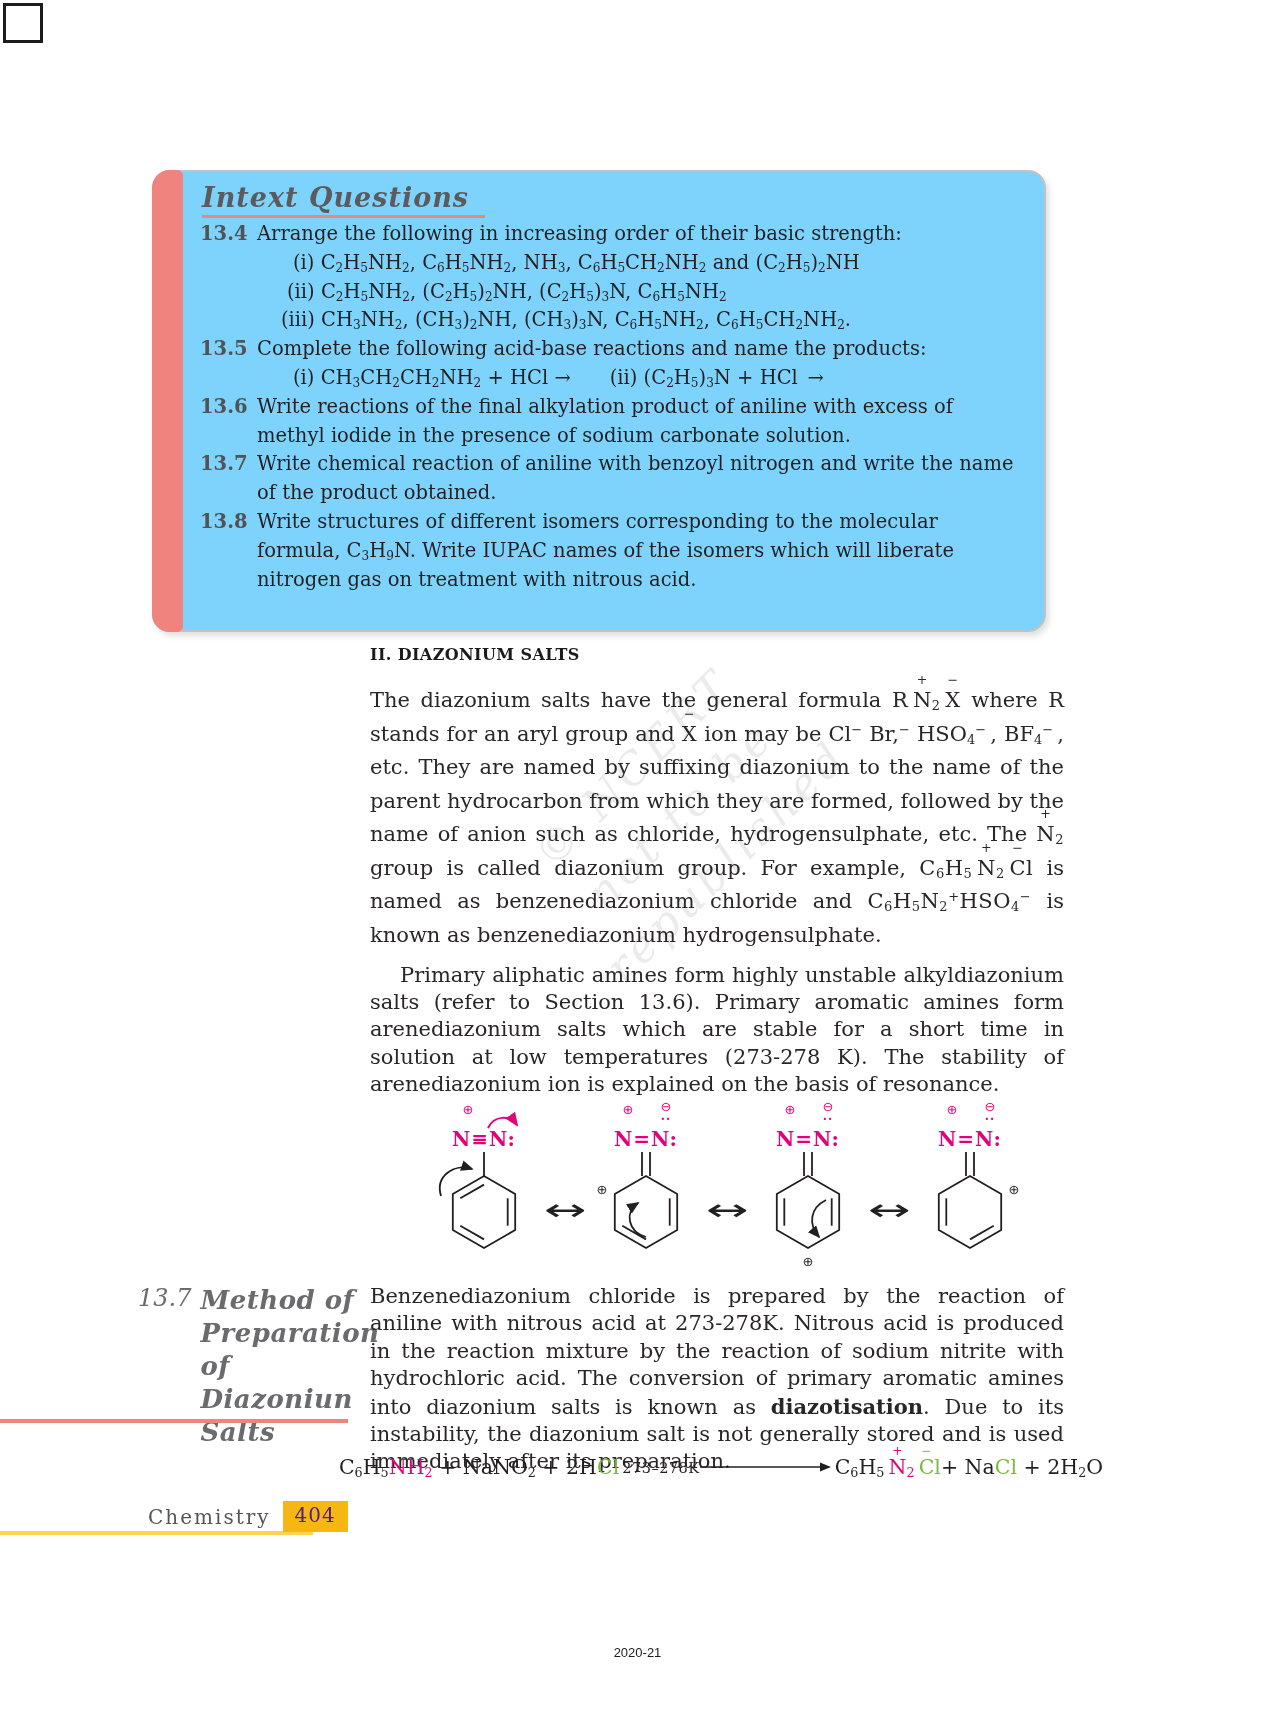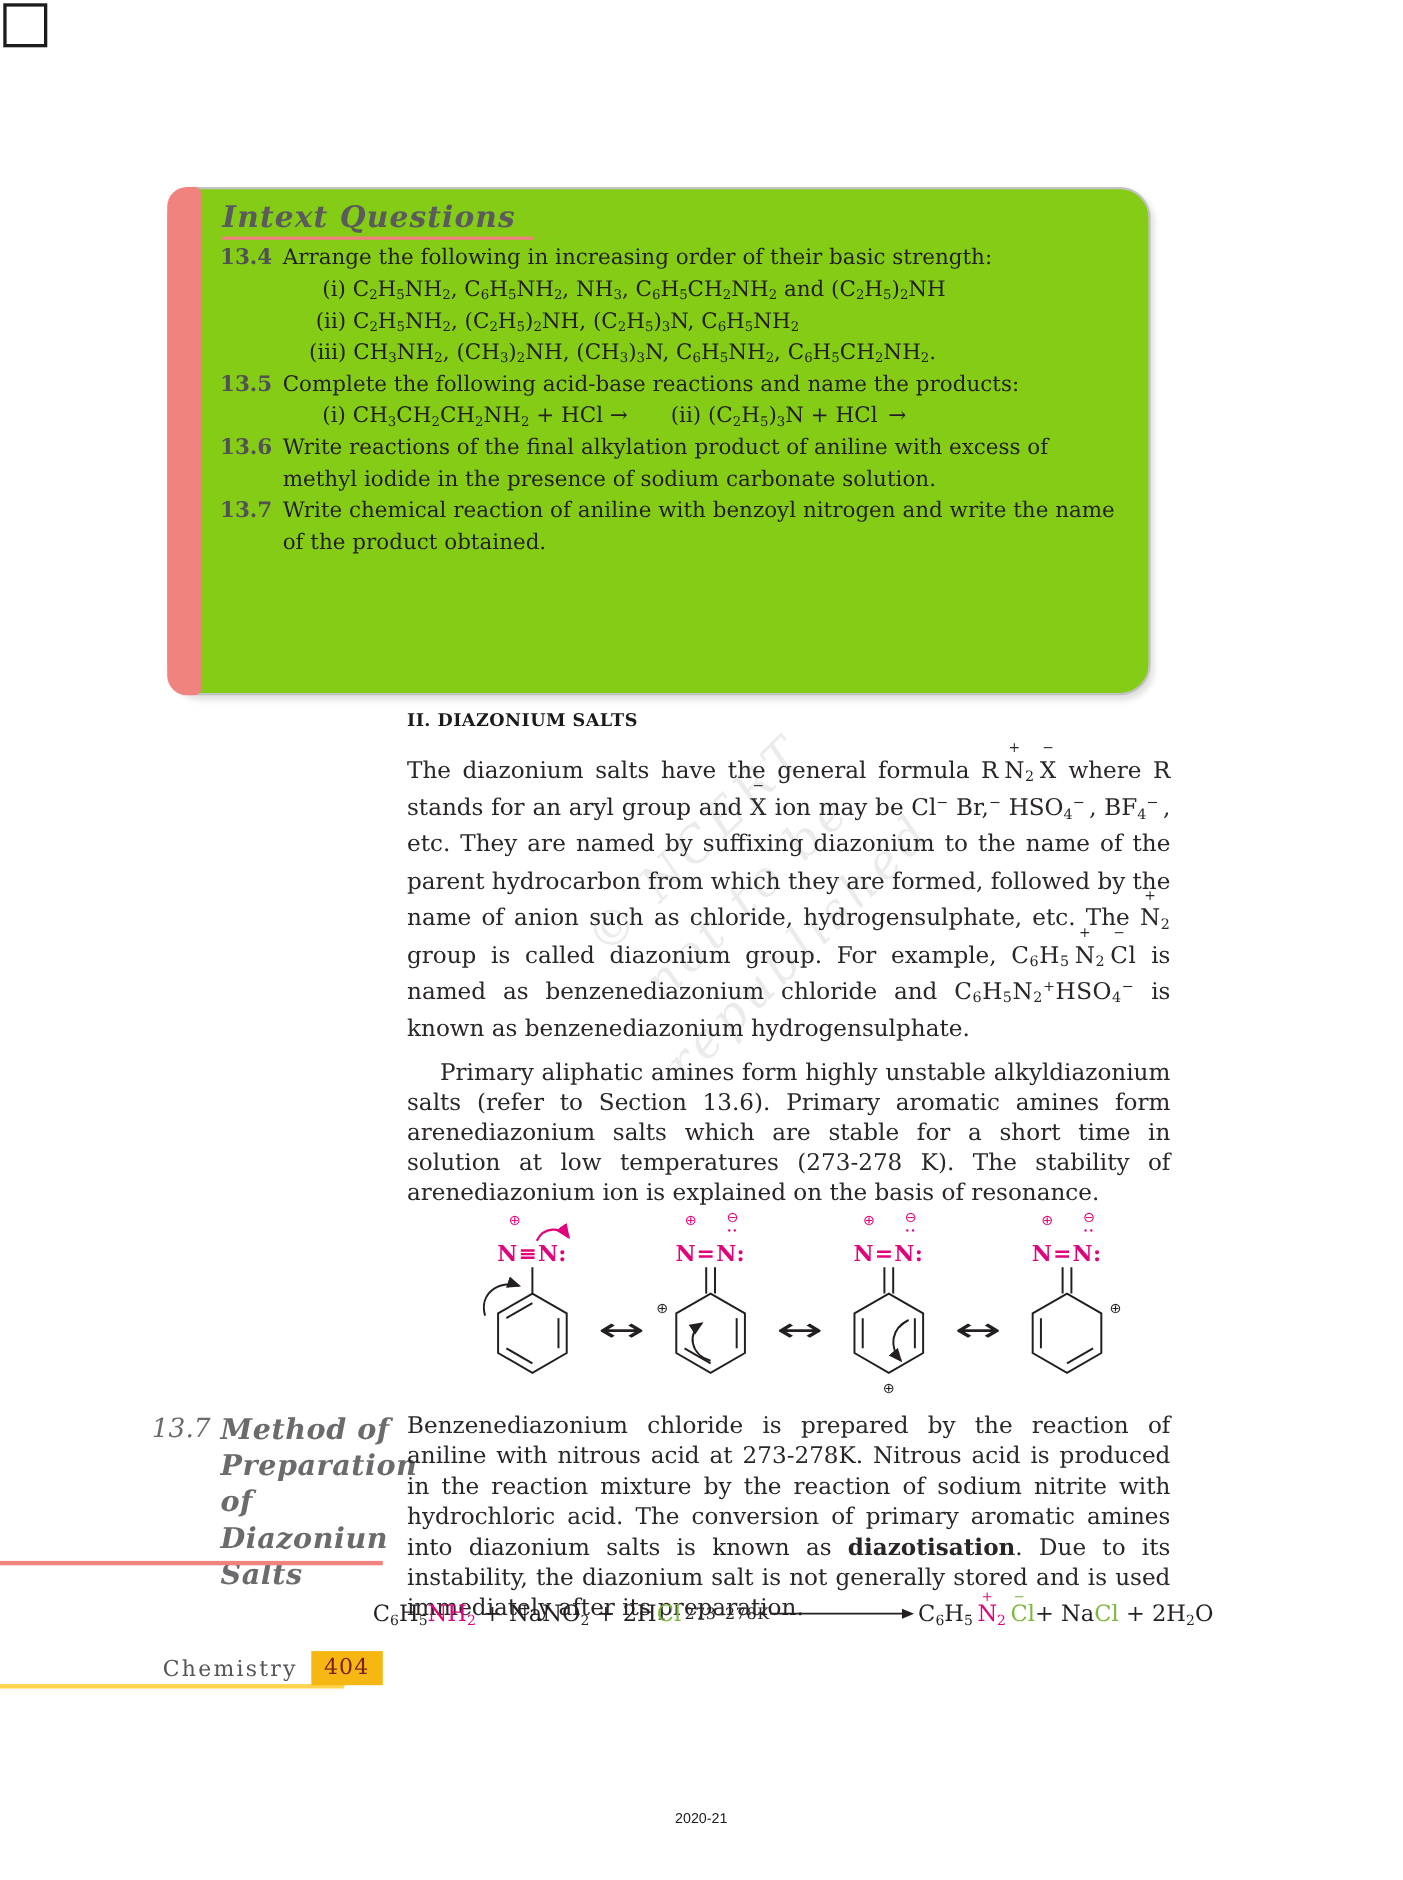--- a/index.html
+++ b/index.html
@@ -17,21 +17,21 @@
   .mg { color:#e0047c; }
   .gr { color:#7cb83e; }
   .fm { letter-spacing:0.5px; }
 
   
   .reg-mark { position:absolute; left:3px; top:3px; width:34px; height:34px;
     border:3px solid #1c1c1c; background:#fff; }
 
   
   .qpanel { position:absolute; left:152px; top:170px; width:890px; height:458px;
-    background:#84cc16; border:2px solid #c2c2c2; border-radius:28px;
+    background:#7dd3fc; border:2px solid #c2c2c2; border-radius:18px;
     box-shadow:3px 4px 6px rgba(0,0,0,0.13); }
   .qbar { position:absolute; left:-2px; top:-2px; bottom:-2px; width:31px;
     background:#f0837e; border-radius:18px 6px 6px 18px; }
   .qtitle { position:absolute; left:48px; top:10px; font-size:27px; font-style:italic;
     font-weight:600; color:#5b5b5e; letter-spacing:1px; padding:0 16px 2px 0;
     border-bottom:3.5px solid #ef837e; }
   .qlist { position:absolute; left:46px; top:48px; right:28px;
     font-size:19.5px; line-height:28.8px; }
   .q { display:flex; }
   .qnum { width:57px; flex:none; font-weight:700; color:#515254; }
@@ -87,21 +87,21 @@
   .rxn-arrow { display:inline-flex; flex-direction:row; align-items:center;
     margin:0 3px; }
   .rxn-cond { font-size:14.5px; margin-bottom:-1px; letter-spacing:0.5px; }
 
   
   .footer-rule { position:absolute; left:0; top:1531px; width:313px; height:3.5px;
     background:#ffd34d; }
   .footer { position:absolute; left:148px; top:1501px; display:flex;
     align-items:center; gap:12px; }
   .footer-book { font-size:20px; color:#56565a; letter-spacing:2px; }
-  .footer-badge { background:#f7b713; color:#7f1d1d; font-size:20px;
+  .footer-badge { background:#f7b713; color:#4c1d95; font-size:20px;
     letter-spacing:1px; padding:2px 12px 5px; }
   .footer-year { position:absolute; left:0; right:0; top:1645px; text-align:center;
     font-family:"Liberation Sans", sans-serif; font-size:13px; color:#1b1b1b; }
 </style>
 </head>
 <body>
 
 <div class="reg-mark"></div>
 
 <div class="watermark">
@@ -123,20 +123,24 @@
       <div class="qnum">13.5</div>
       <div class="qbody">Complete the following acid-base reactions and name the products:<div class="sub-i">(i) CH<sub>3</sub>CH<sub>2</sub>CH<sub>2</sub>NH<sub>2</sub> + HCl →  (ii) (C<sub>2</sub>H<sub>5</sub>)<sub>3</sub>N + HCl →</div></div>
     </div>
     <div class="q">
       <div class="qnum">13.6</div>
       <div class="qbody">Write reactions of the final alkylation product of aniline with excess of methyl iodide in the presence of sodium carbonate solution.</div>
     </div>
     <div class="q">
       <div class="qnum">13.7</div>
       <div class="qbody">Write chemical reaction of aniline with benzoyl nitrogen and write the name of the product obtained.</div>
+    </div>
+    <div class="q">
+      <div class="qnum">13.8</div>
+      <div class="qbody">Write structures of different isomers corresponding to the molecular formula, C<sub>3</sub>H<sub>9</sub>N. Write IUPAC names of the isomers which will liberate nitrogen gas on treatment with nitrous acid.</div>
     </div>
   </div>
 </div>
 
 <div class="sec-heading">II. DIAZONIUM SALTS</div>
 <div class="para para1">The diazonium salts have the general formula <span class="fm">R <span class="ov" ov="+">N</span><sub>2</sub> <span class="ov" ov="−">X</span></span> where R stands for an aryl group and <span class="fm"><span class="ov" ov="−">X</span></span> ion may be Cl<sup>−</sup> Br,<sup>−</sup> HSO<sub>4</sub><sup>−</sup> , BF<sub>4</sub><sup>−</sup> , etc. They are named by suffixing diazonium to the name of the parent hydrocarbon from which they are formed, followed by the name of anion such as chloride, hydrogensulphate, etc. The <span class="fm"><span class="ov" ov="+">N</span><sub>2</sub></span> group is called diazonium group. For example, <span class="fm">C<sub>6</sub>H<sub>5</sub> <span class="ov" ov="+">N</span><sub>2</sub> <span class="ov" ov="−">C</span>l</span> is named as benzenediazonium chloride and <span class="fm">C<sub>6</sub>H<sub>5</sub>N<sub>2</sub><sup>+</sup>HSO<sub>4</sub><sup>−</sup></span> is known as benzenediazonium hydrogensulphate.</div>
 <div class="para para2">Primary aliphatic amines form highly unstable alkyldiazonium salts (refer to Section 13.6). Primary aromatic amines form arenediazonium salts which are stable for a short time in solution at low temperatures (273-278 K). The stability of arenediazonium ion is explained on the basis of resonance.</div>
 
 <div class="res-row">
 

